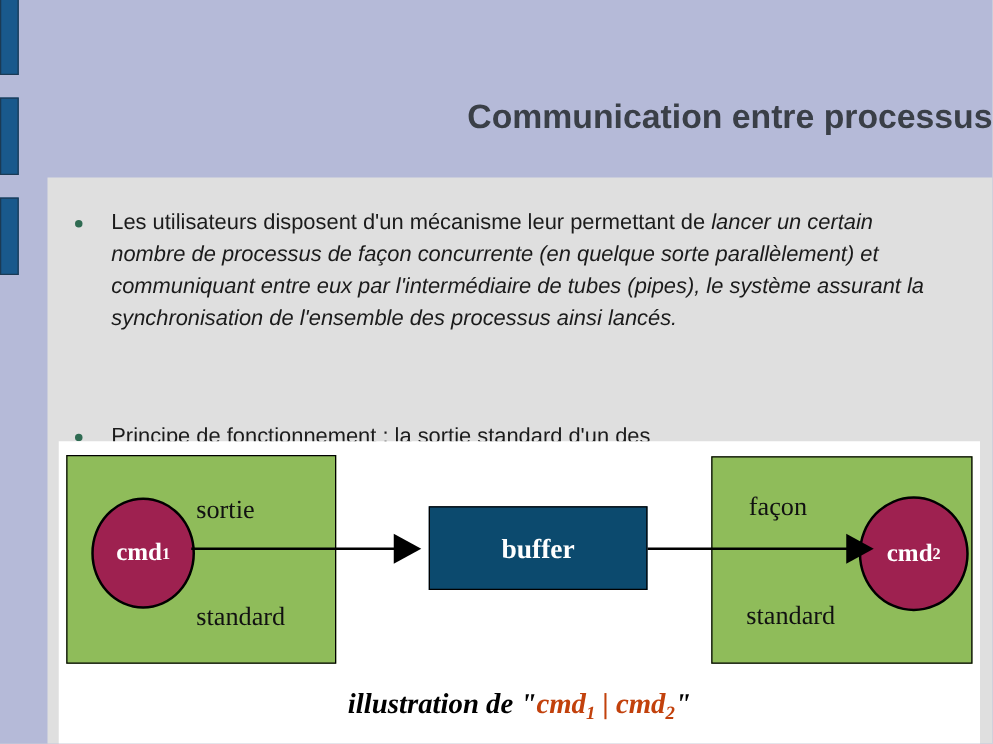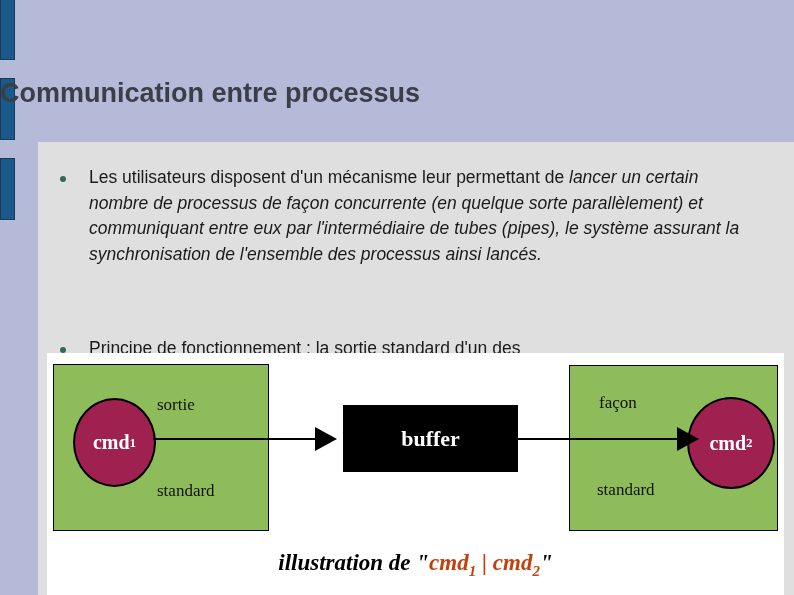--- a/index.html
+++ b/index.html
@@ -27,21 +27,21 @@
   .rail-bar.b1 { top: -2px;  height: 62px; }
   .rail-bar.b2 { top: 78px;  height: 62px; }
   .rail-bar.b3 { top: 158px; height: 62px; }
 
   
   .slide-title {
     position: absolute;
     left: 0;
     top: 78px;
     width: 794px;
-    text-align: left;
+    text-align: right;
     font-size: 27px;
     font-weight: bold;
     color: #3a3f47;
     letter-spacing: 0px;
     white-space: nowrap;
   }
 
   
   .content-panel {
     position: absolute;
@@ -113,36 +113,36 @@
     font-weight: bold;
     font-size: 20px;
   }
   .proc-circle.c1 { left: 26px;  top: 45px; width: 83px; height: 89px; }
   .proc-circle.c2 { left: 640px; top: 44px; width: 88px; height: 92px; }
   .proc-circle sub { font-size: 13px; }
 
   .io-label {
     position: absolute;
     font-family: "Liberation Serif", serif;
-    font-size: 17px;
+    font-size: 21px;
     color: #111111;
     white-space: nowrap;
   }
   .io-label.out-top  { left: 110px; top: 42px; }
   .io-label.out-bot  { left: 110px; top: 128px; }
   .io-label.in-top   { left: 552px; top: 40px; }
   .io-label.in-bot   { left: 550px; top: 127px; }
 
   .buffer-box {
     position: absolute;
     left: 296px;
     top: 52px;
     width: 175px;
     height: 67px;
-    background: #000000;
+    background: #0c4a6e;
     border: 1.6px solid #000000;
     box-sizing: border-box;
     display: flex;
     align-items: center;
     justify-content: center;
     color: #ffffff;
     font-family: "Liberation Serif", serif;
     font-weight: bold;
     font-size: 22px;
   }

